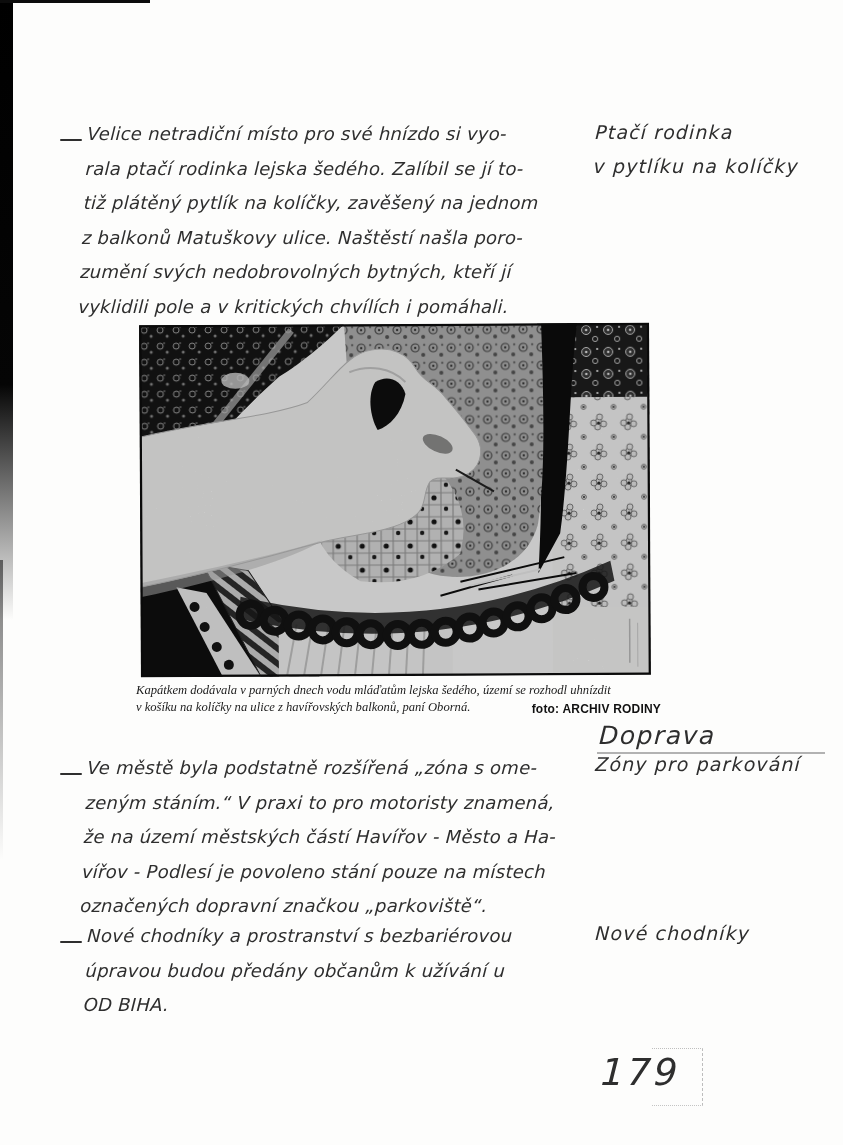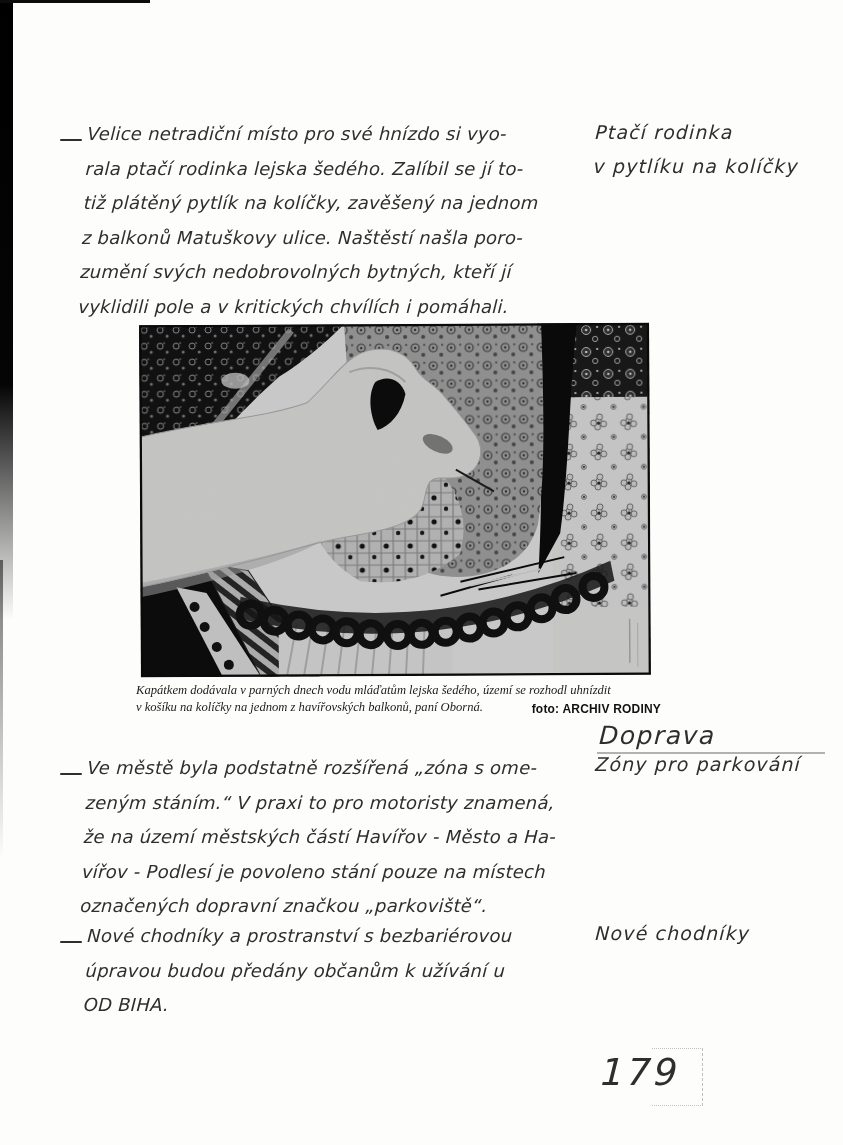--- a/index.html
+++ b/index.html
@@ -200,21 +200,21 @@
     <path d="M330,262 L400,246" stroke="#efefef" stroke-width="2"></path>
 
     <rect x="0" y="0" width="510" height="352" filter="url(#fGrain)" opacity="0.2"></rect>
     <rect x="1" y="1" width="508" height="350" fill="none" stroke="#0a0a0a" stroke-width="2.5"></rect>
   </g>
 </svg>
 </div>
 
 <div class="caption">
   <span>Kapátkem dodávala v parných dnech vodu mláďatům lejska šedého, území se rozhodl uhnízdit</span><br>
-  <span>v košíku na kolíčky na jednom z havířovských balkonů, paní Oborná.</span>
+  <span>v košíku na kolíčky na ulice z havířovských balkonů, paní Oborná.</span>
   <span class="credit">foto: ARCHIV RODINY</span>
 </div>
 
 <div class="section-heading hw" style="top:721px;">Doprava</div>
 <div class="heading-underline" style="top:752px;"></div>
 <div class="margin-note hw" style="top:753px;">
   <div class="hw-line">Zóny pro parkování</div>
 </div>
 <div class="margin-note hw" style="top:922px;">
   <div class="hw-line">Nové chodníky</div>

